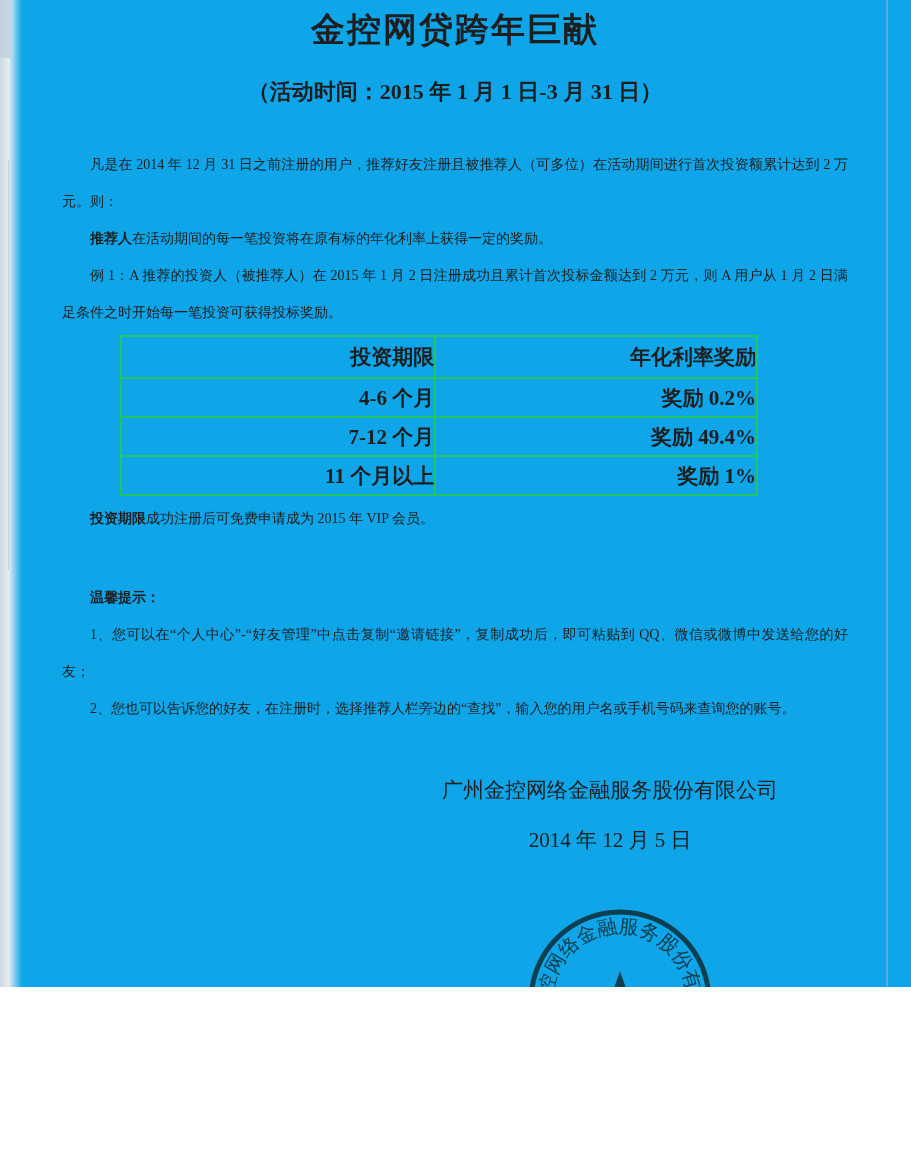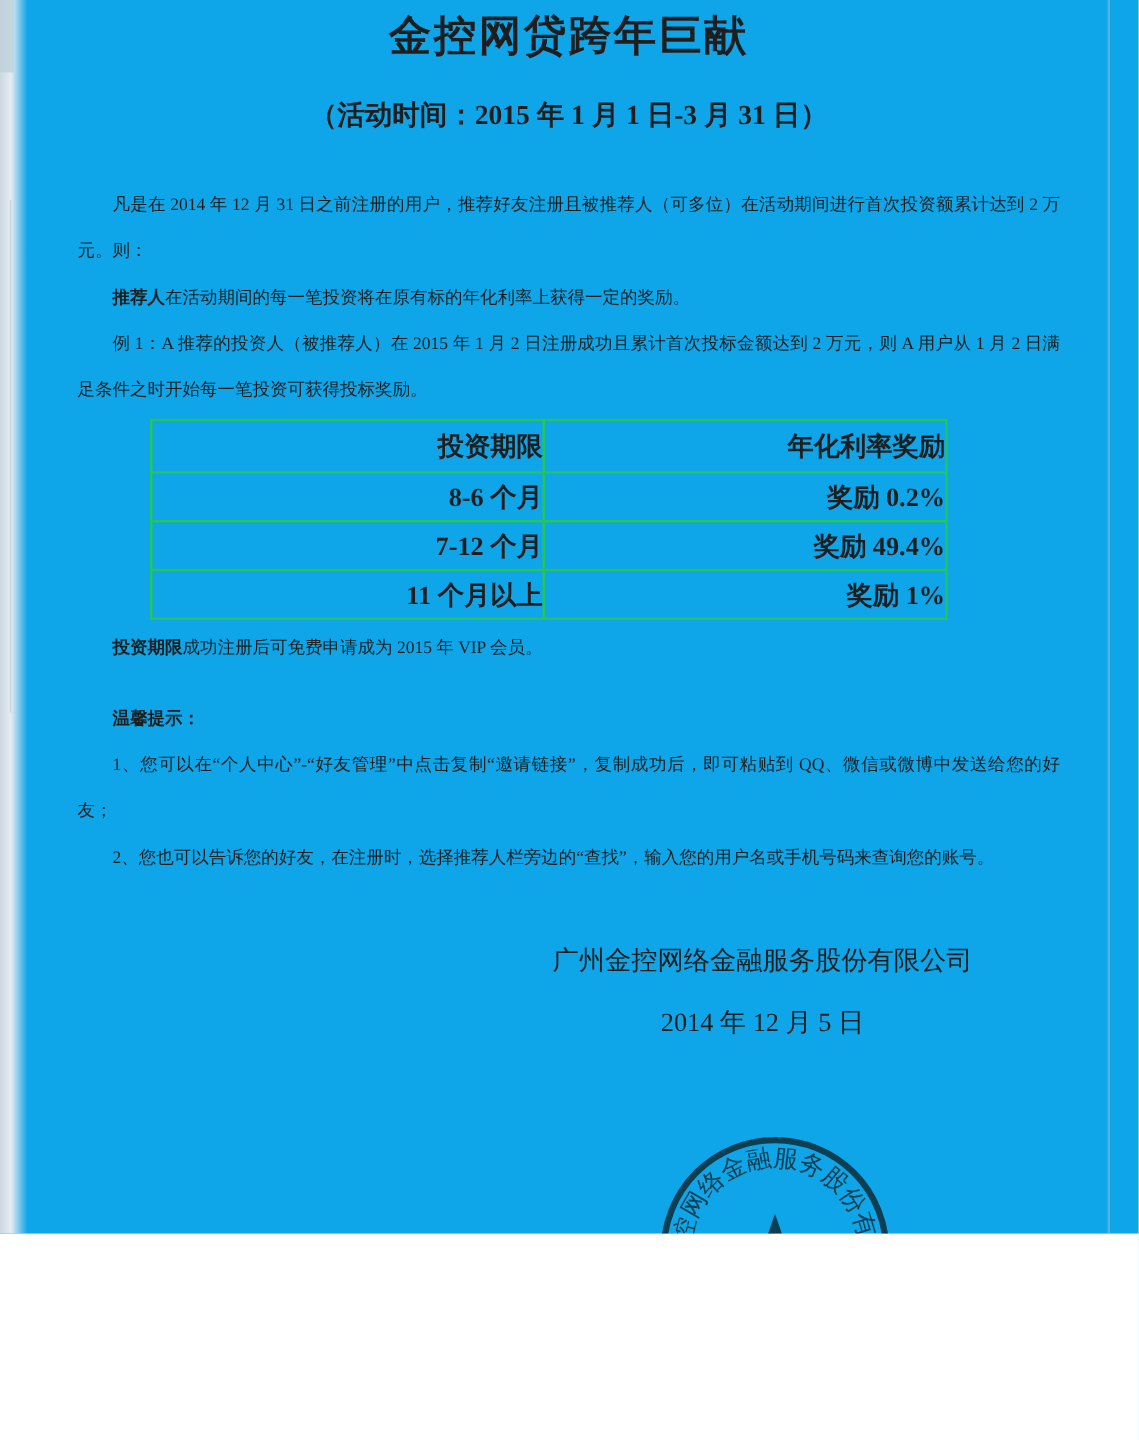--- a/index.html
+++ b/index.html
@@ -18,21 +18,21 @@
   .fold-left{position:absolute;left:8px;top:160px;height:410px;width:1px;background:rgba(150,165,175,.35);}
   .fold-right{position:absolute;left:886px;top:0;bottom:0;width:2px;background:rgba(182,193,200,.45);}
 
   .content{position:relative;padding:6px 63px 0 62px;}
 
   .doc-title{margin:0;font-size:34px;font-weight:bold;text-align:center;letter-spacing:2px;line-height:48px;}
   .doc-subtitle{margin:20px 0 36px 0;font-size:22px;font-weight:bold;text-align:center;line-height:36px;}
 
   .para{margin:0;font-size:14px;line-height:37px;text-align:justify;text-indent:2em;}
   .para b{font-weight:bold;}
-  .tips-heading{font-weight:bold;margin-top:20px;}
+  .tips-heading{font-weight:bold;margin-top:42px;}
 
   table.reward{border-collapse:collapse;margin:4px 0 4px 58px;width:638px;font-size:21px;}
   table.reward th,table.reward td{border:2px solid #22c55e;text-align:right;padding:0;font-weight:bold;}
   table.reward th{height:40px;}
   table.reward td{height:37px;}
   .col-term{width:49.4%;}
   .col-rate{width:50.6%;margin-top:14px;}
 
   .signature{width:340px;margin:38px 68px 0 auto;text-align:center;font-size:21px;line-height:50px;}
 
@@ -60,21 +60,21 @@
 
 
 
     <table class="reward">
       <tbody>
         <tr>
           <th class="col-term">投资期限</th>
           <th class="col-rate">年化利率奖励</th>
         </tr>
         <tr>
-          <td>8-6 个月</td>
+          <td>4-6 个月</td>
           <td>奖励 0.2%</td>
         </tr>
         <tr>
           <td>7-12 个月</td>
           <td>奖励 49.4%</td>
         </tr>
         <tr>
           <td>11 个月以上</td>
           <td>奖励 1%</td>
         </tr>

